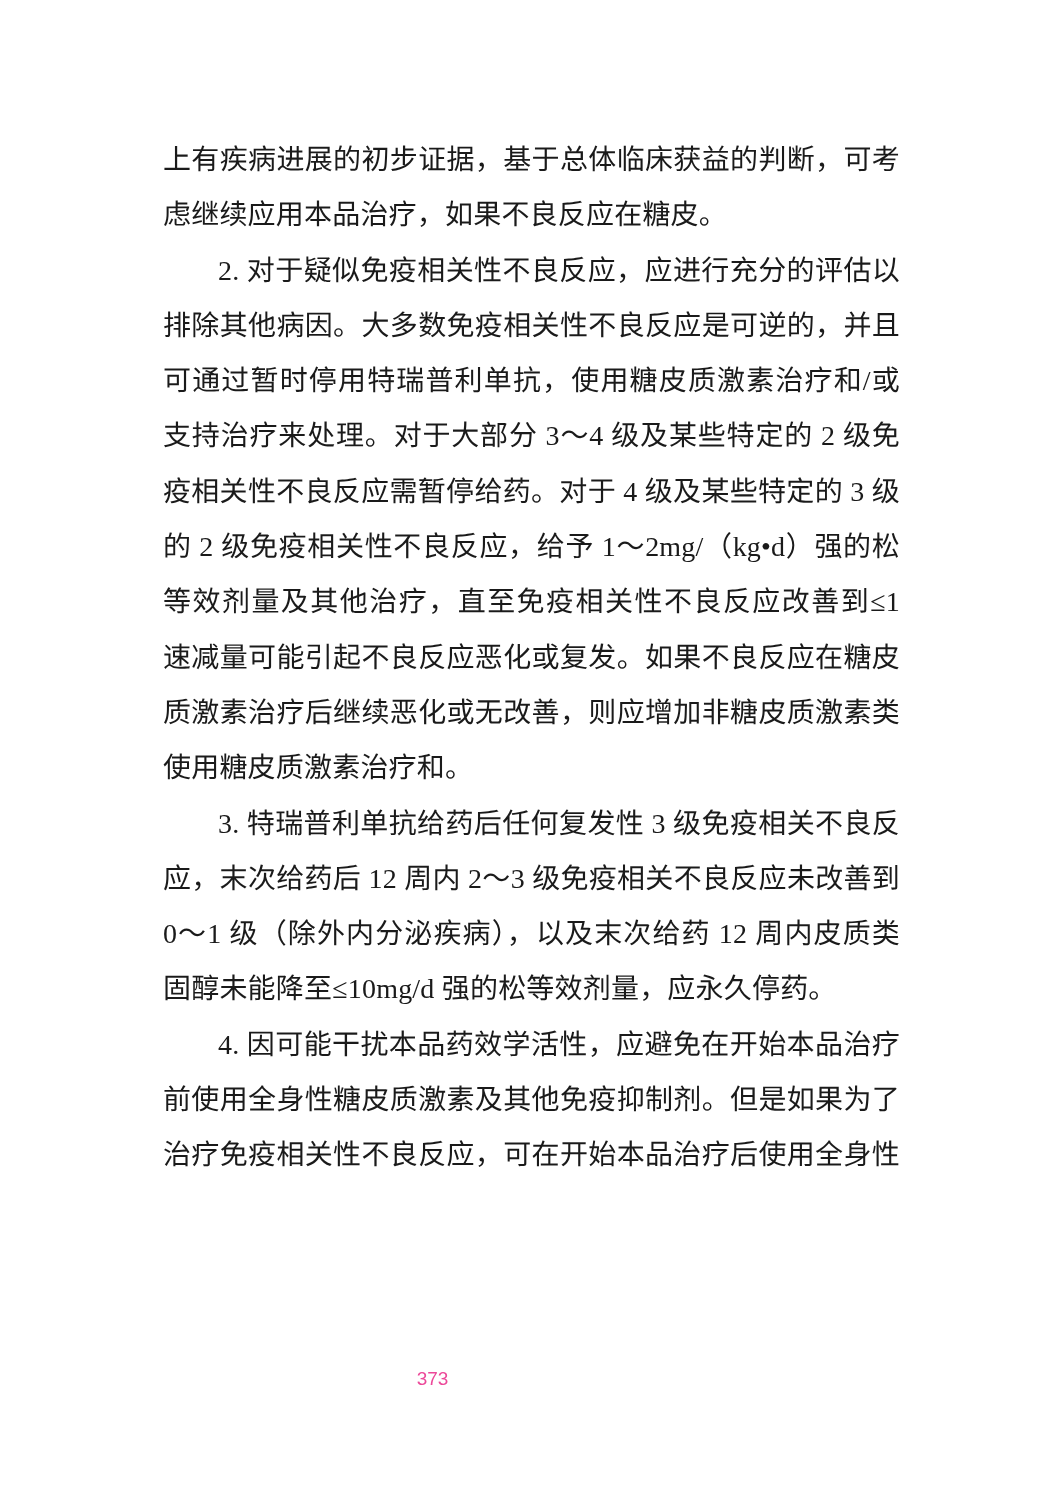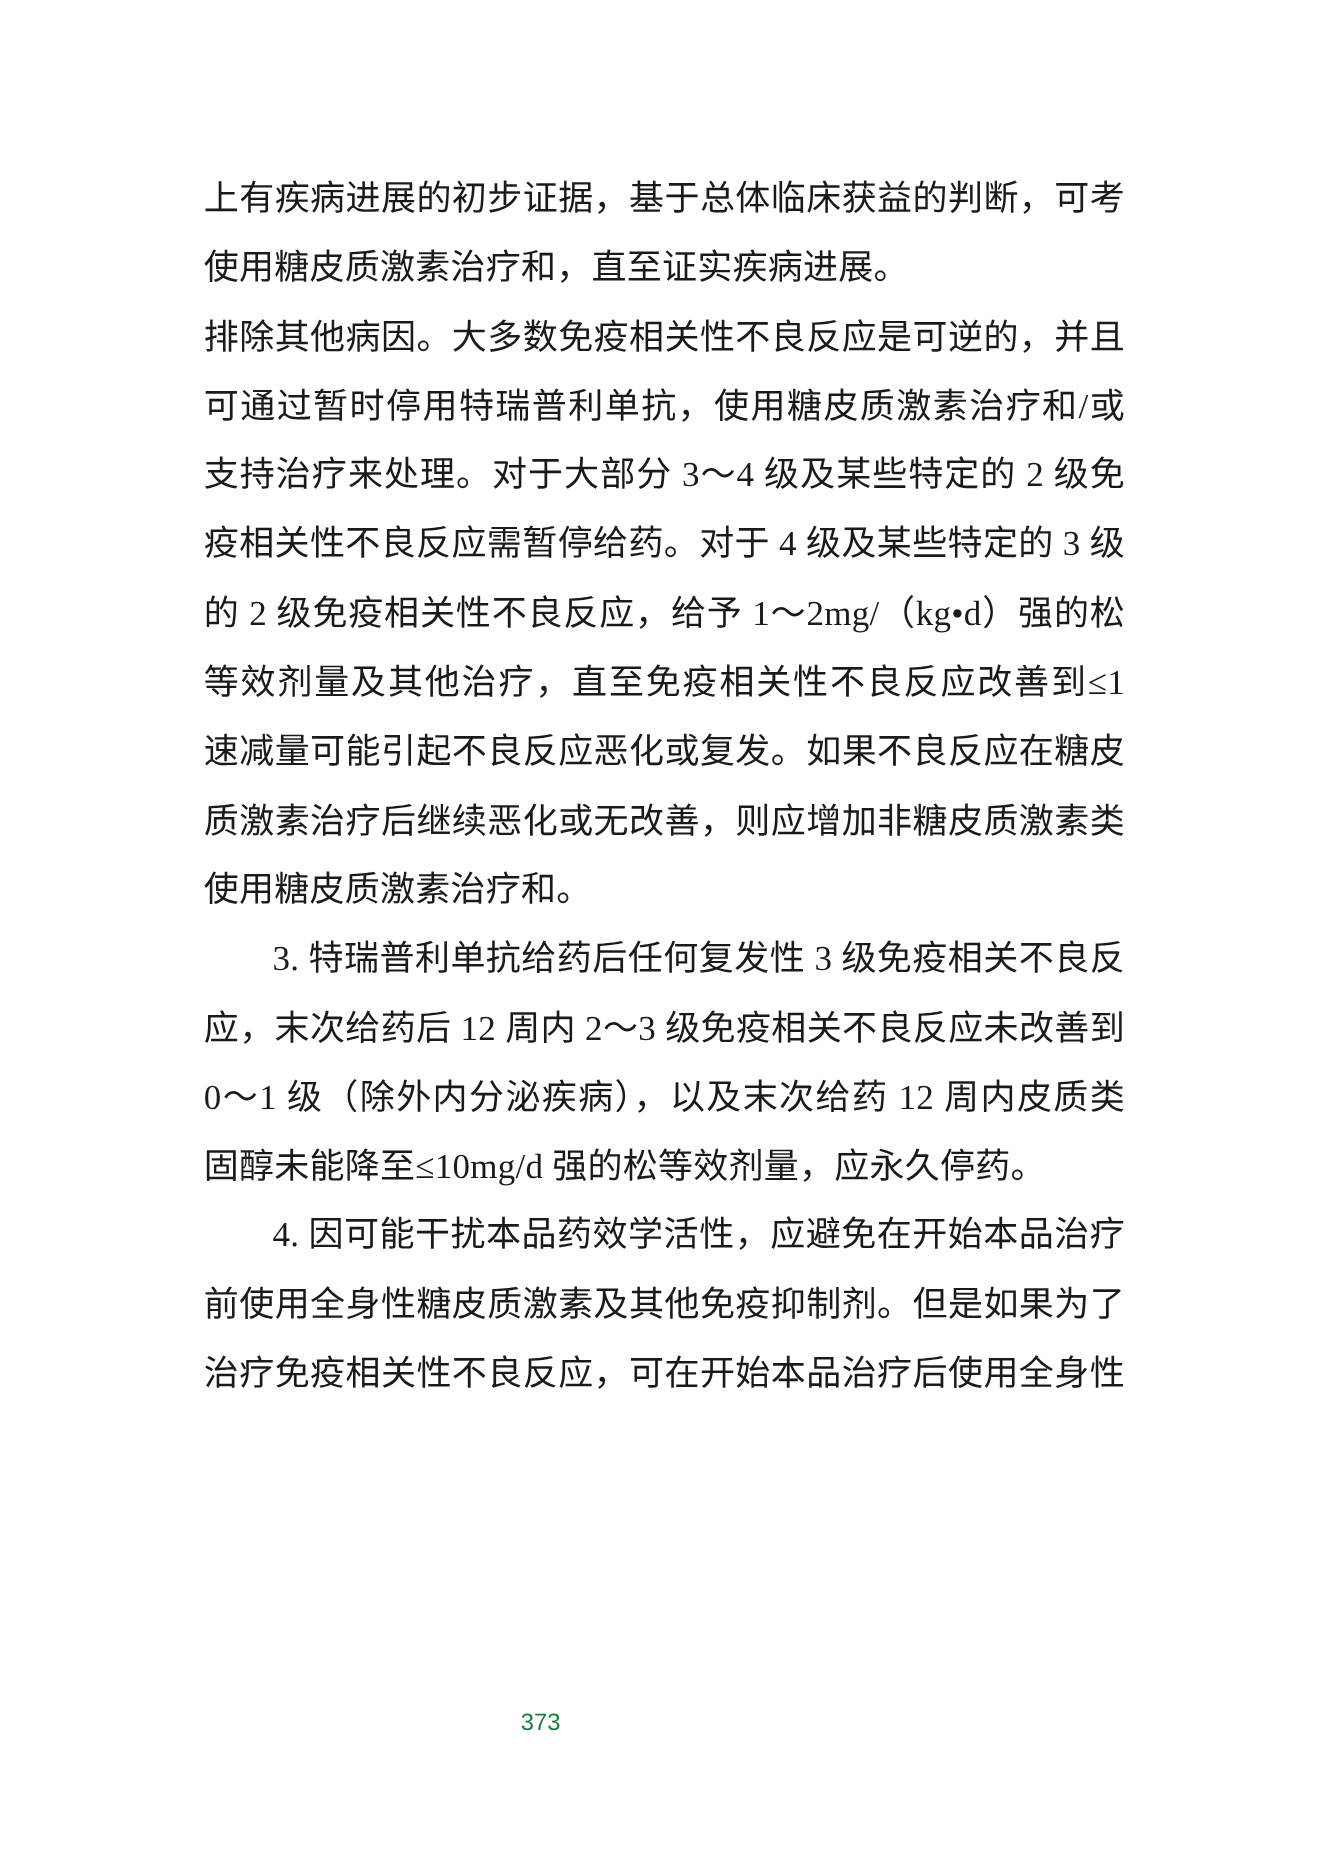--- a/index.html
+++ b/index.html
@@ -49,33 +49,34 @@
     text-align-last: left;
   }
   .page-number {
     position: absolute;
     top: 1368px;
     left: 0;
     width: 865px;
     text-align: center;
     font-family: "Liberation Sans", "DejaVu Sans", sans-serif;
     font-size: 19px;
-    color: #15803d;
+    color: #ec4899;
   }
 </style>
 </head>
 <body>
 
 <div class="page">
   <div class="text-block" id="text-block">
       <div class="para">
         <div class="line">上有疾病进展的初步证据，基于总体临床获益的判断，可考</div>
-        <div class="line last">使用糖皮质激素治疗和，直至证实疾病进展。</div>
+        <div class="line last">虑继续应用本品治疗，如果不良反应在糖皮。</div>
       </div>
       <div class="para">
+        <div class="line indent">2. 对于疑似免疫相关性不良反应，应进行充分的评估以</div>
         <div class="line">排除其他病因。大多数免疫相关性不良反应是可逆的，并且</div>
         <div class="line">可通过暂时停用特瑞普利单抗，使用糖皮质激素治疗和/或</div>
         <div class="line">支持治疗来处理。对于大部分 3～4 级及某些特定的 2 级免</div>
         <div class="line">疫相关性不良反应需暂停给药。对于 4 级及某些特定的 3 级</div>
         <div class="line">的 2 级免疫相关性不良反应，给予 1～2mg/（kg•d）强的松</div>
         <div class="line">等效剂量及其他治疗，直至免疫相关性不良反应改善到≤1</div>
         <div class="line">速减量可能引起不良反应恶化或复发。如果不良反应在糖皮</div>
         <div class="line">质激素治疗后继续恶化或无改善，则应增加非糖皮质激素类</div>
         <div class="line last">使用糖皮质激素治疗和。</div>
       </div>

